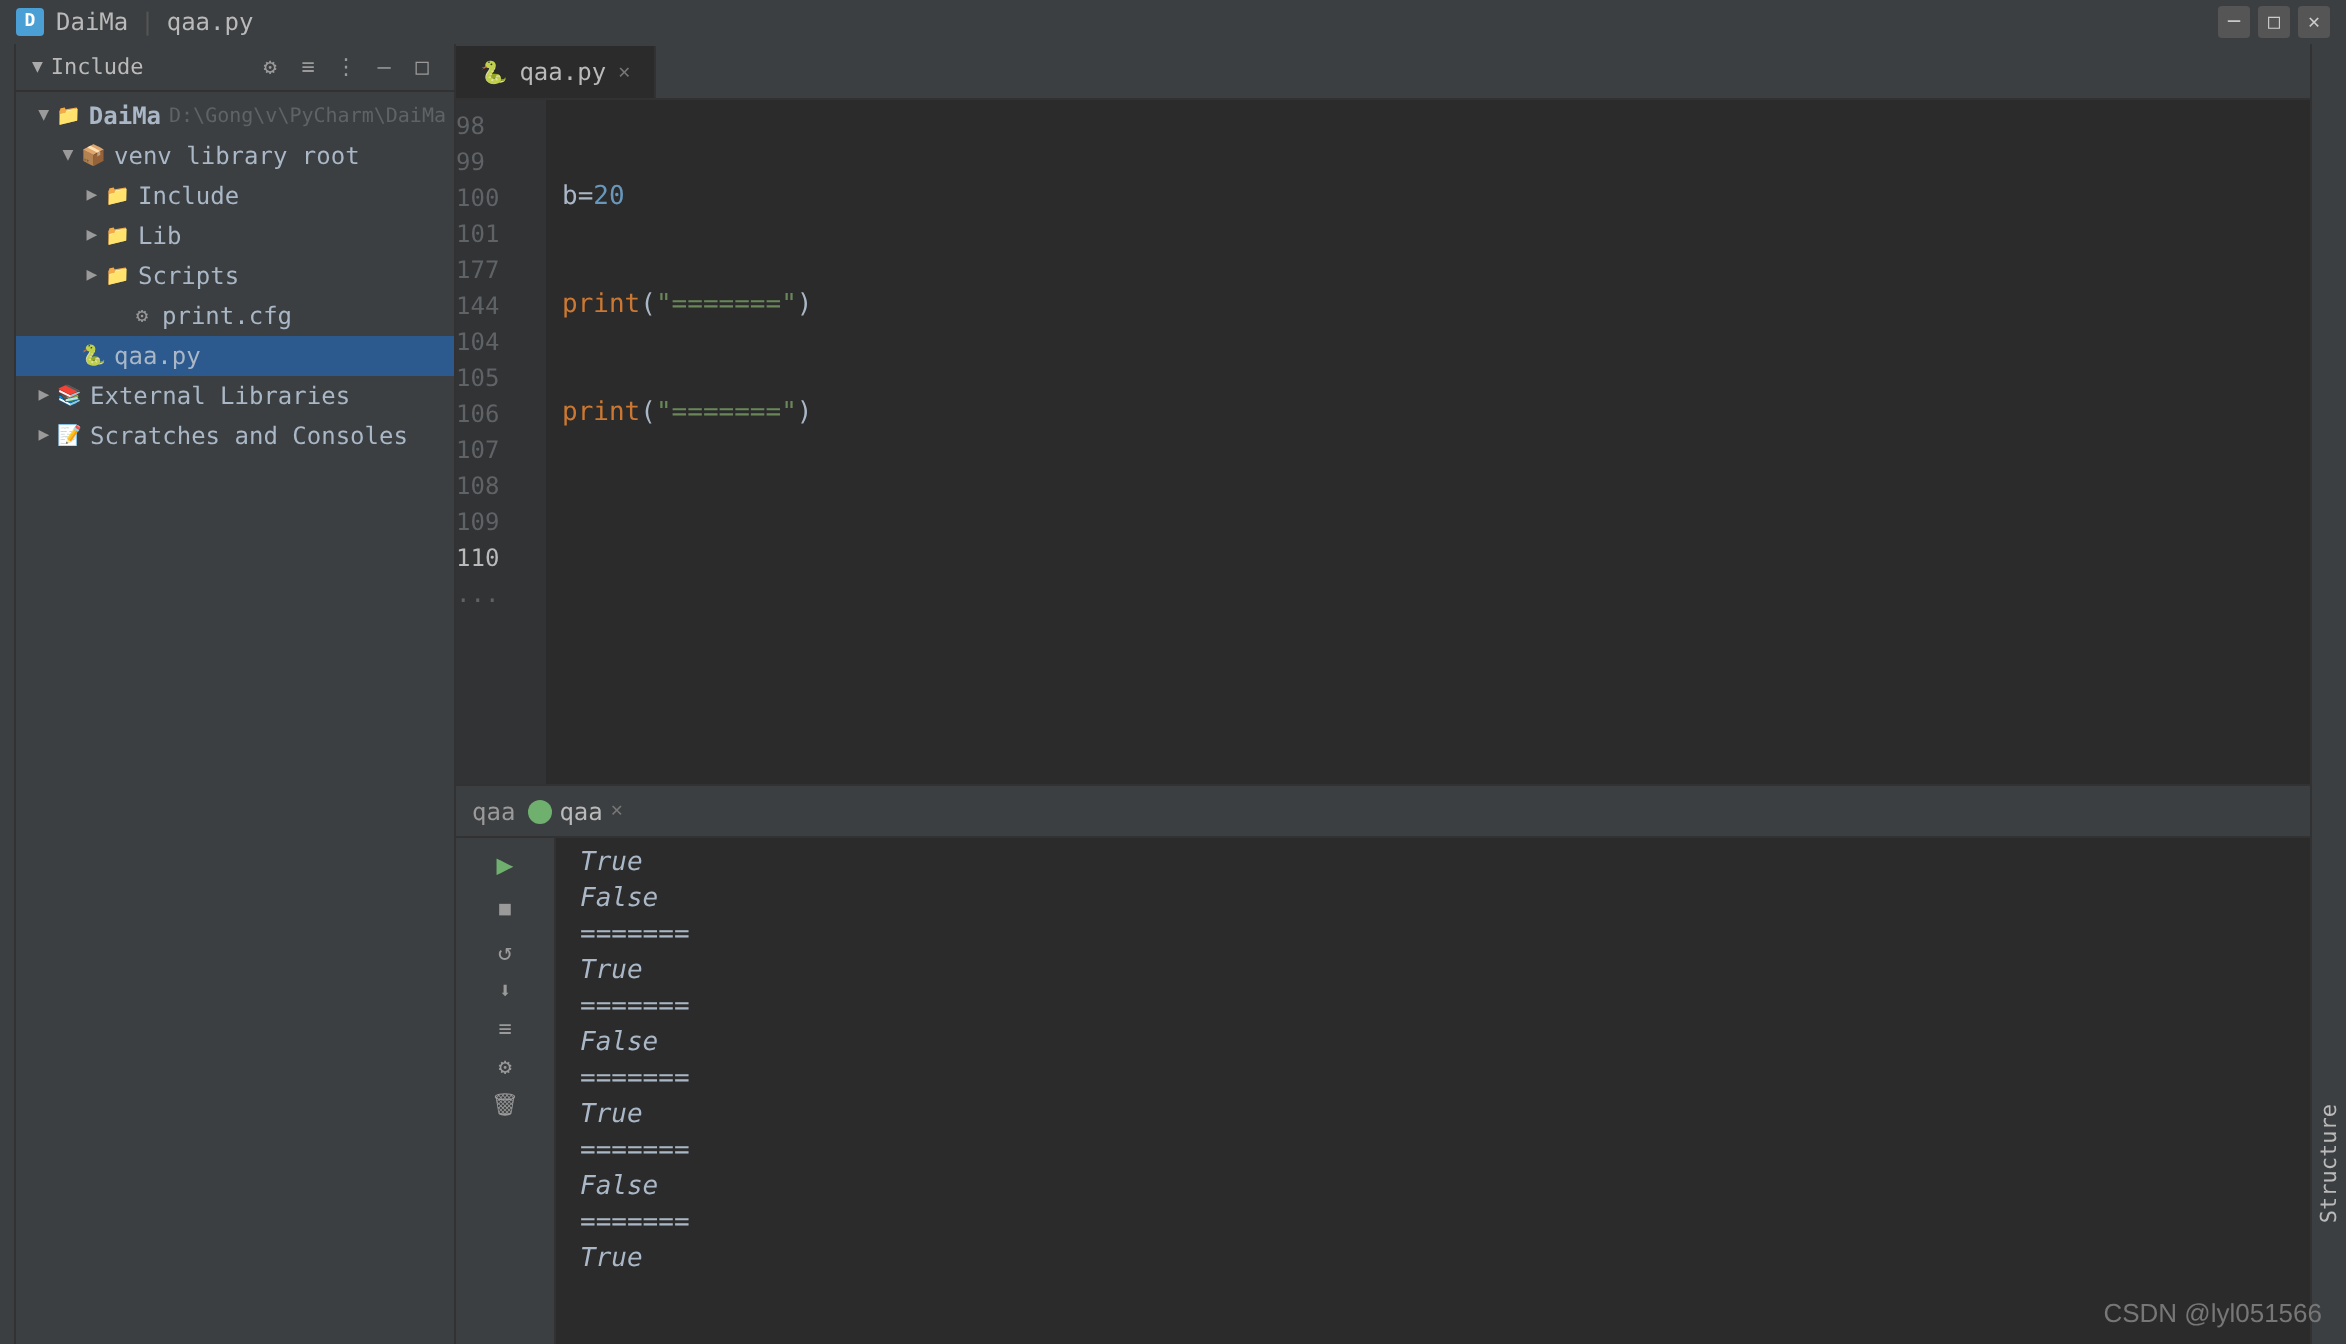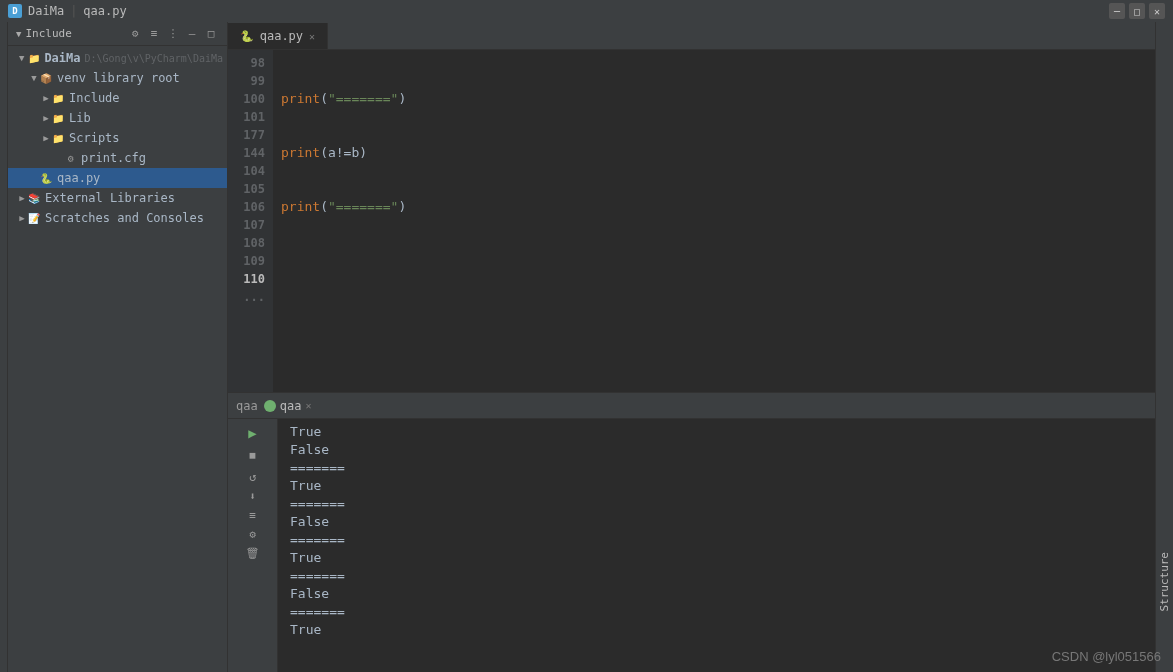--- a/index.html
+++ b/index.html
@@ -197,27 +197,25 @@
     .code-container {
       flex: 1;
       display: flex;
       overflow-y: auto;
       background: #2b2b2b;
     }
     .line-numbers {
       width: 45px;
       background: #313335;
       color: #606366;
-      text-align: right;
       padding: 4px 8px 4px 0;
       font-size: 12px;
       line-height: 18px;
       flex-shrink: 0;
       user-select: none;
-      font-weight: bold;
     }
     .line-num {
       display: block;
     }
     .code-content {
       flex: 1;
       padding: 4px 8px;
       font-size: 13px;
       line-height: 18px;
       color: #a9b7c6;
@@ -271,20 +269,21 @@
       gap: 4px;
       margin-left: 8px;
     }
     .run-output {
       flex: 1;
       padding: 4px 8px 4px 56px;
       overflow-y: auto;
       font-size: 13px;
       line-height: 18px;
       color: #a9b7c6;
+      font-style: italic;
     }
     .run-line { display: block; }
 
     
     .watermark {
       position: fixed;
       bottom: 8px;
       right: 12px;
       font-size: 13px;
       color: #777;
@@ -421,22 +420,22 @@
         <span class="line-num">104</span>
         <span class="line-num">105</span>
         <span class="line-num">106</span>
         <span class="line-num">107</span>
         <span class="line-num">108</span>
         <span class="line-num">109</span>
         <span class="line-num" style="color:#bababa;">110</span>
         <span class="line-num">...</span>
       </div>
       <div class="code-content">
+        <span class="code-line"><span style="color:#a9b7c6;">b</span><span style="color:#a9b7c6;">=</span><span style="color:#6897bb;">20</span></span>
         <span class="code-line"><span style="color:#cc7832;">print</span><span style="color:#a9b7c6;">(</span><span style="color:#6a8759;">"======="</span><span style="color:#a9b7c6;">)</span></span>
-        <span class="code-line"><span style="color:#cc7832;">print</span><span style="color:#a9b7c6;">(</span><span style="color:#a9b7c6;">a</span><span style="color:#a9b7c6;">!=</span><span style="color:#a9b7c6;">b</span><span style="color:#a9b7c6;">)</span></span>
         <span class="code-line"><span style="color:#cc7832;">print</span><span style="color:#a9b7c6;">(</span><span style="color:#6a8759;">"======="</span><span style="color:#a9b7c6;">)</span></span>
         
         
         
         
         
         
         
         
       </div>

